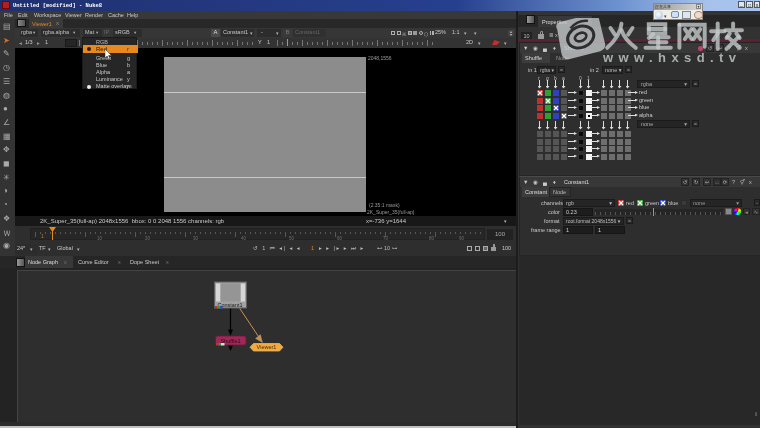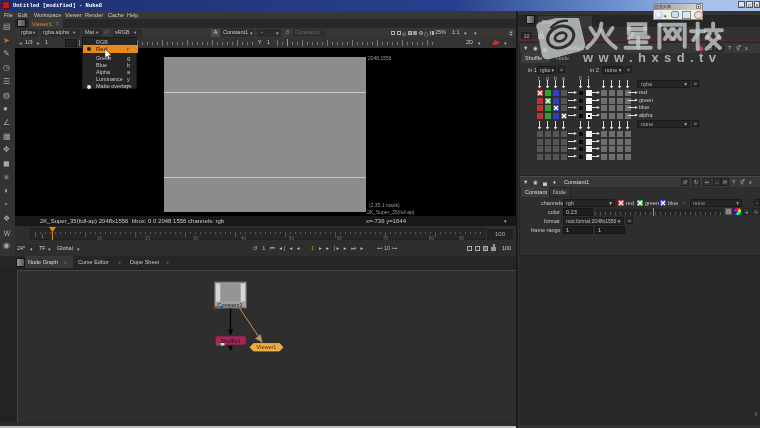--- a/index.html
+++ b/index.html
@@ -721,21 +721,21 @@
       <div class="abs" style="left:106px;top:40px;width:7px;height:7px;background:#2a2a2a;border:1px solid #1b1b1b;color:#999;font-size:5px;text-align:center;line-height:6px;">=</div>
       <div class="abs t6" style="left:11px;top:50px;">frame range</div>
       <div class="abs" style="left:43px;top:49px;width:30px;height:8px;background:#1d1d1d;border:1px solid #161616;color:#ccc;font-size:5.5px;line-height:7px;padding-left:2px;">1</div>
       <div class="abs" style="left:75px;top:49px;width:30px;height:8px;background:#1d1d1d;border:1px solid #161616;color:#ccc;font-size:5.5px;line-height:7px;padding-left:2px;">1</div>
     </div>
 
   <div class="abs" style="left:1px;top:245px;width:242px;height:169px;background:#282828;"></div>
   <div class="abs t5" style="left:236px;top:400px;color:#888;">⇕</div>
 </div>
 
-<div class="abs" style="left:520px;top:18px;width:220px;height:50px;z-index:50;" id="watermark">
+<div class="abs" style="left:540px;top:18px;width:220px;height:50px;z-index:50;" id="watermark">
     <svg width="220" height="50" viewBox="0 0 220 50" style="position:absolute;left:0;top:0;">
       <g transform="translate(14,4) rotate(-9)">
         <path d="M2 8 Q0 2 6 1 L38 -2 Q44 -2.5 45 4 L47 29 Q47.5 35 41 36 L10 39 Q3 39.5 2.5 33 Z" fill="rgba(195,200,200,0.8)"></path>
         <ellipse cx="24" cy="19" rx="13.5" ry="10.5" fill="none" stroke="#2e2e2e" stroke-width="3" transform="rotate(-14 24 19)"></ellipse>
         <ellipse cx="24" cy="19" rx="6" ry="4" fill="none" stroke="#2e2e2e" stroke-width="2.6" transform="rotate(-14 24 19)"></ellipse>
         <path d="M37 7 Q28 2 18 7" fill="none" stroke="#2e2e2e" stroke-width="2.4" transform="rotate(-14 24 19)"></path>
       </g>
       <g transform="translate(65,4.5) scale(1.1)">
         <g fill="none" stroke="rgba(195,200,200,0.8)" stroke-width="3.6" stroke-linecap="round">
           <path d="M5 5 L9 11"></path>

